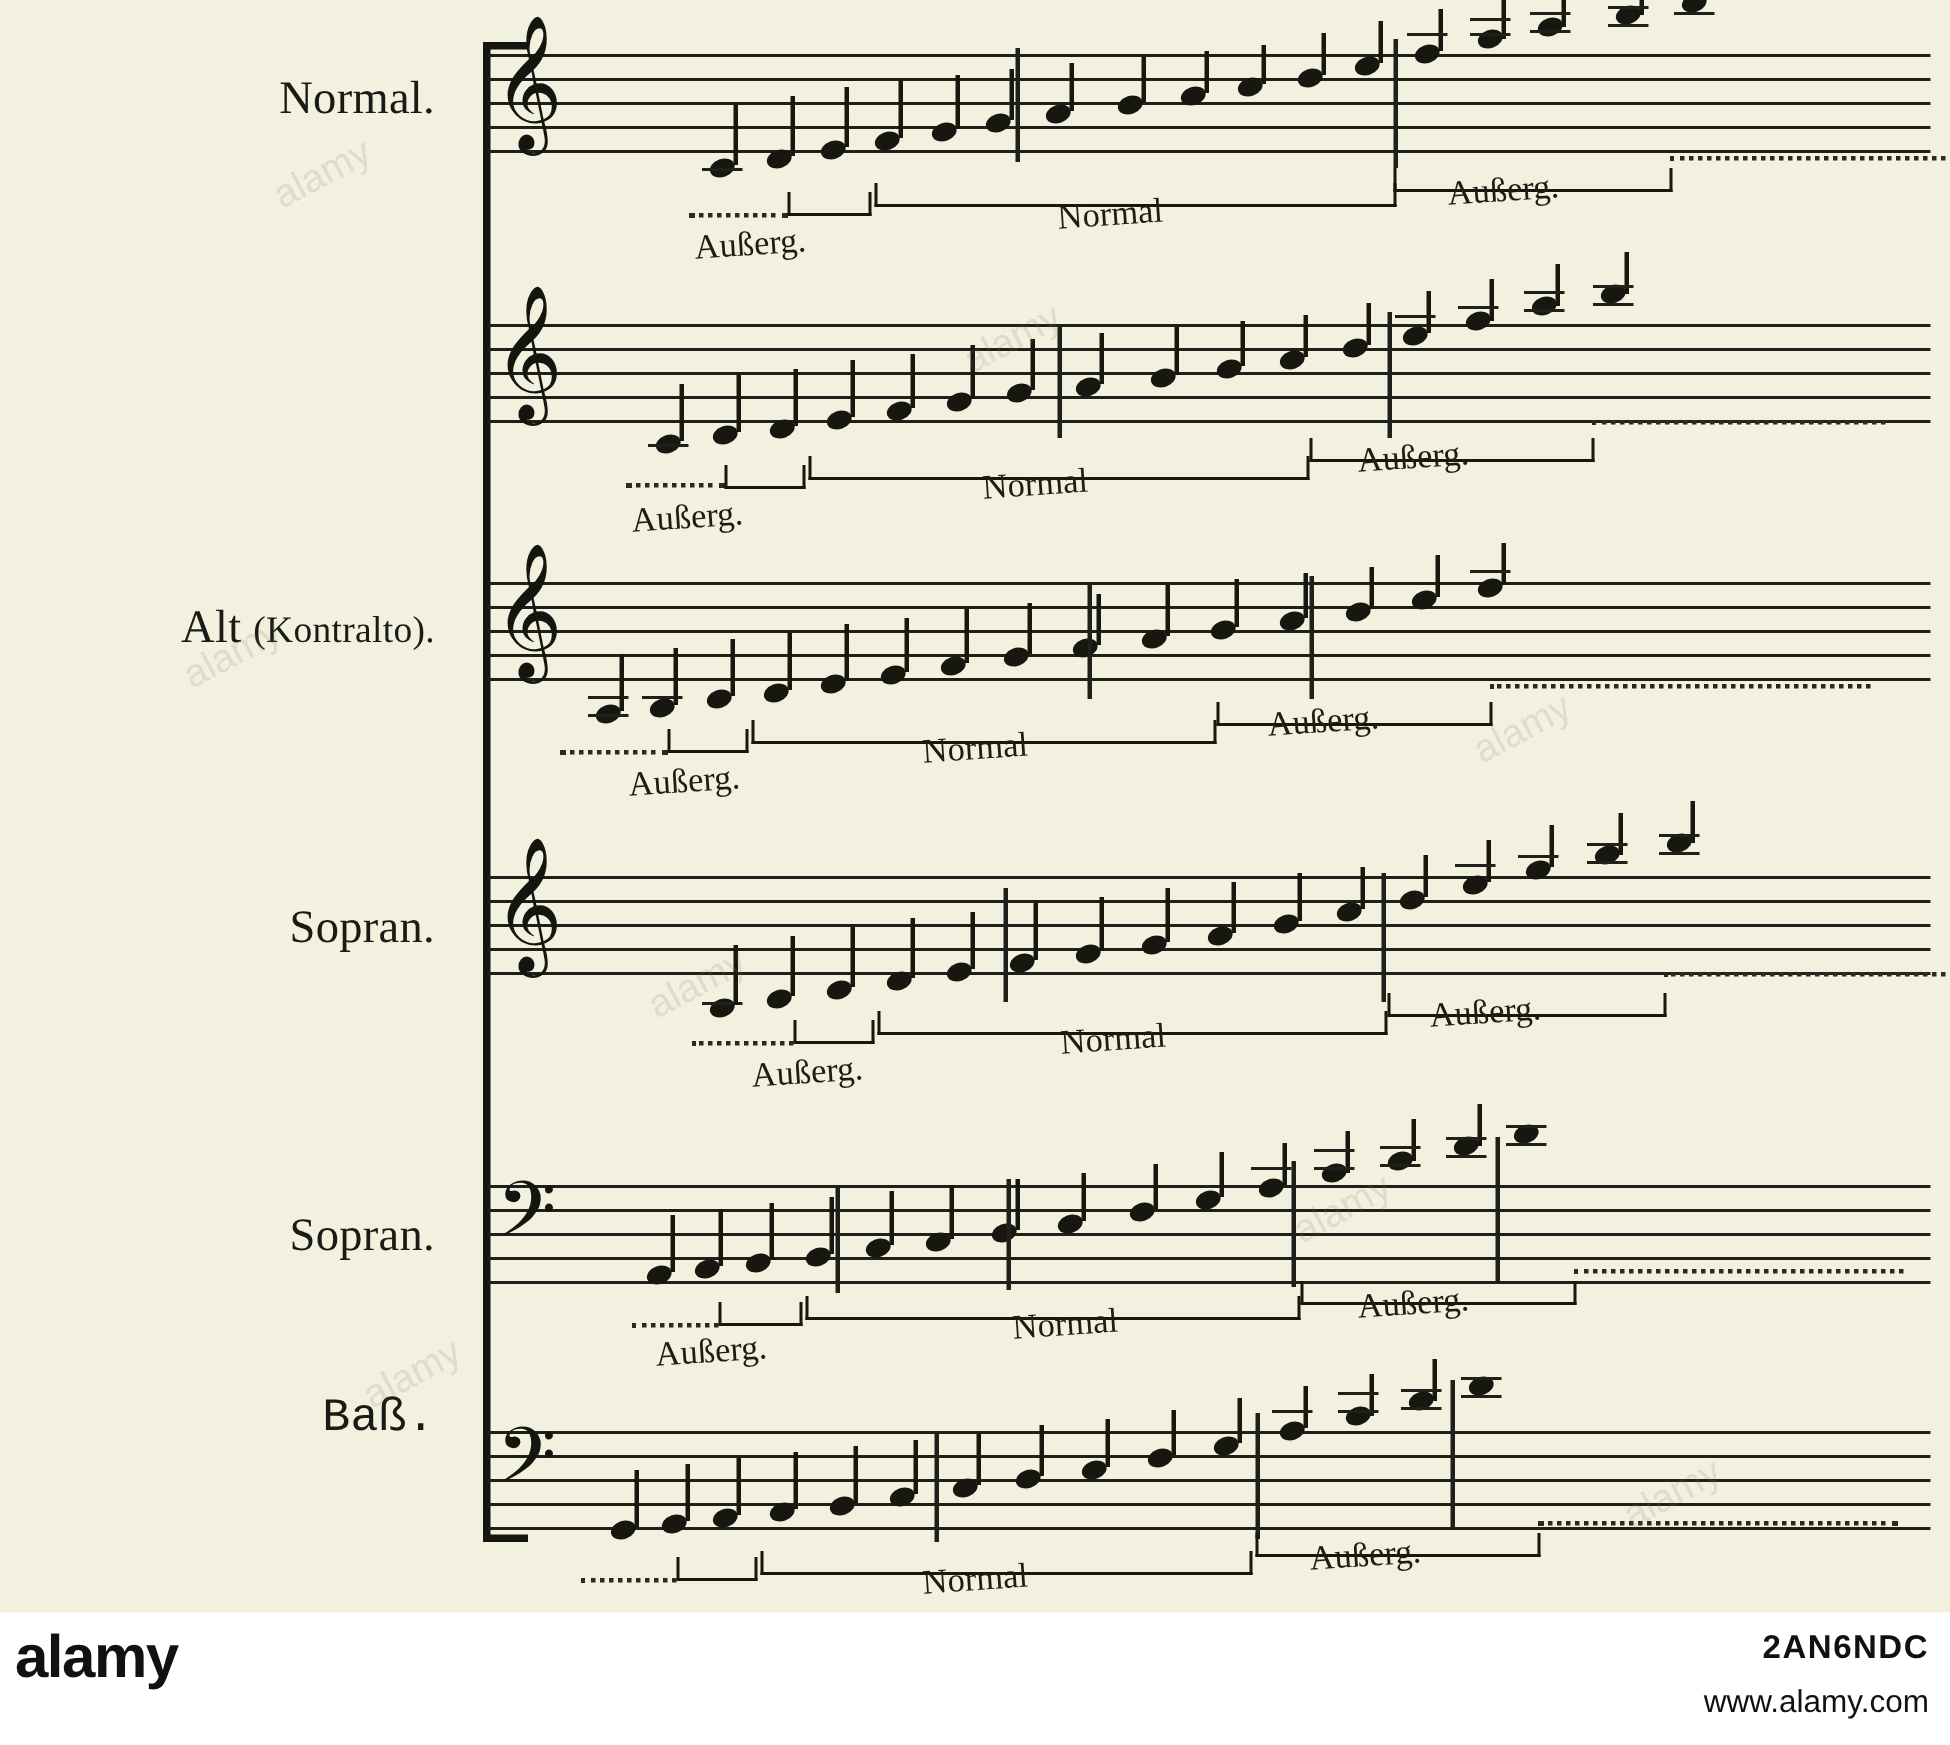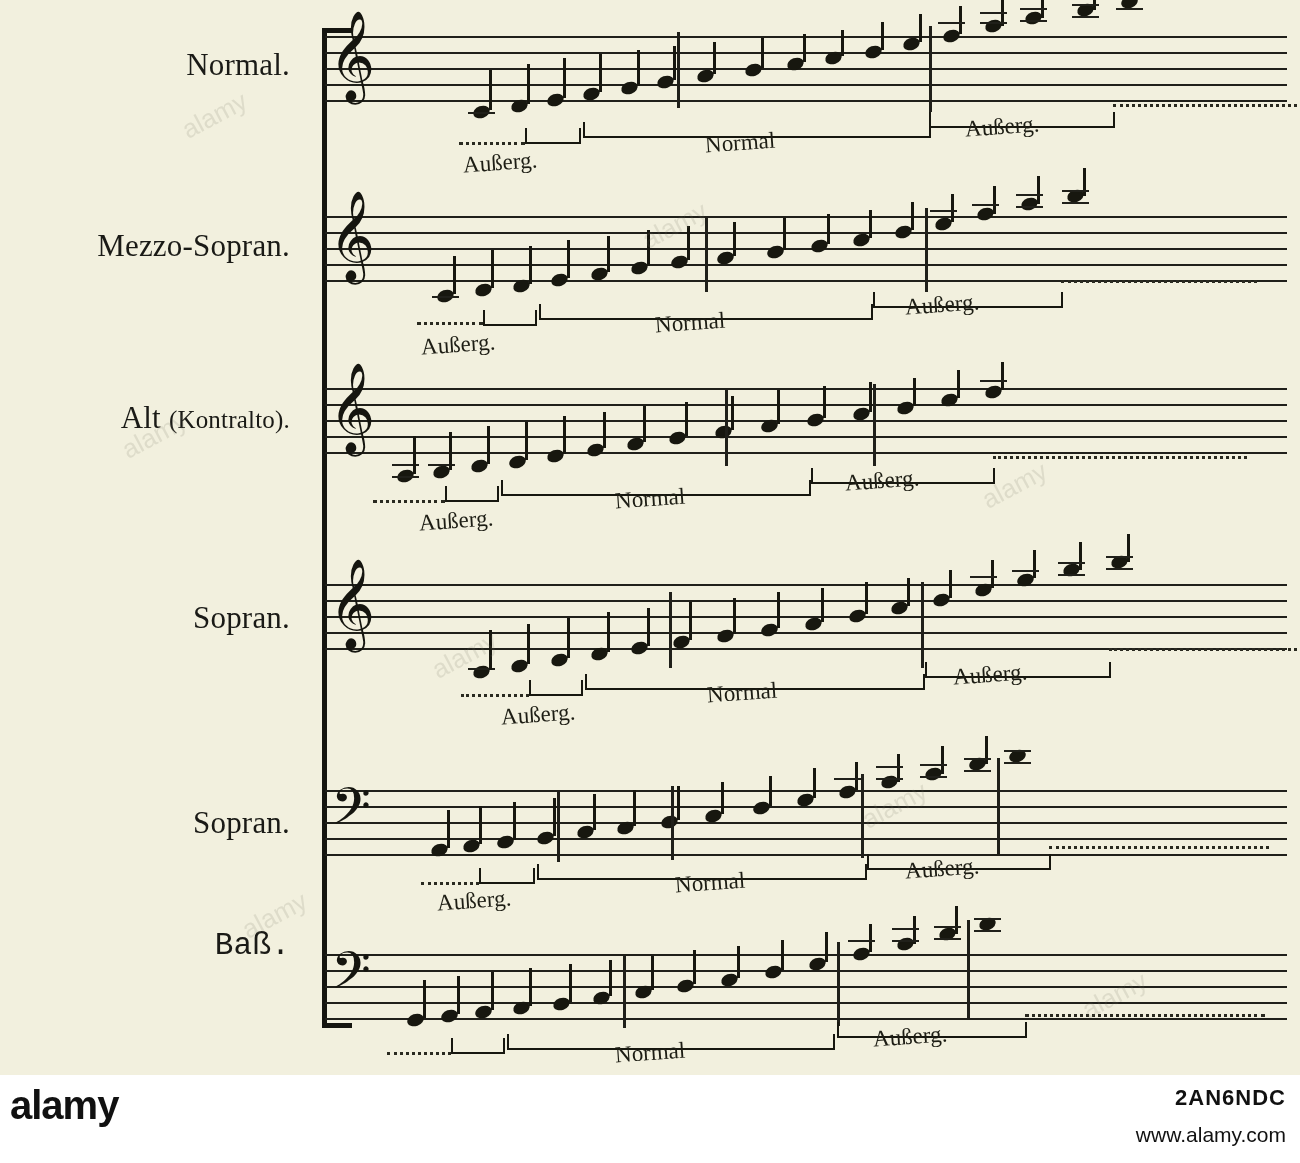--- a/index.html
+++ b/index.html
@@ -277,23 +277,20 @@
       <div class="bracket" style="left:200px; top:98px; width:52px;"></div>
       <div class="bracket" style="left:258px; top:92px; width:344px;"></div>
       <div class="bracket" style="left:604px; top:82px; width:182px;"></div>
       <div class="dashline" style="left:788px; top:74px; width:190px;"></div>
 
       <div class="ann tilt" style="left:138px; top:120px;">Außerg.</div>
       <div class="ann tilt" style="left:380px; top:100px;">Normal</div>
       <div class="ann tilt" style="left:640px; top:84px;">Außerg.</div>
     </div>
 
-    <div class="voice-label" style="top:228px;">
-      <span>Mezzo-Sopran.</span>
-    </div>
 
     <div class="staff" style="top:210px; width:962px;">
       <div class="lines">
         <i style="top:6px;"></i>
           <i style="top:22px;"></i>
           <i style="top:38px;"></i>
           <i style="top:54px;"></i>
           <i style="top:70px;"></i>
       </div>
       <div class="clef treble">𝄞</div>

